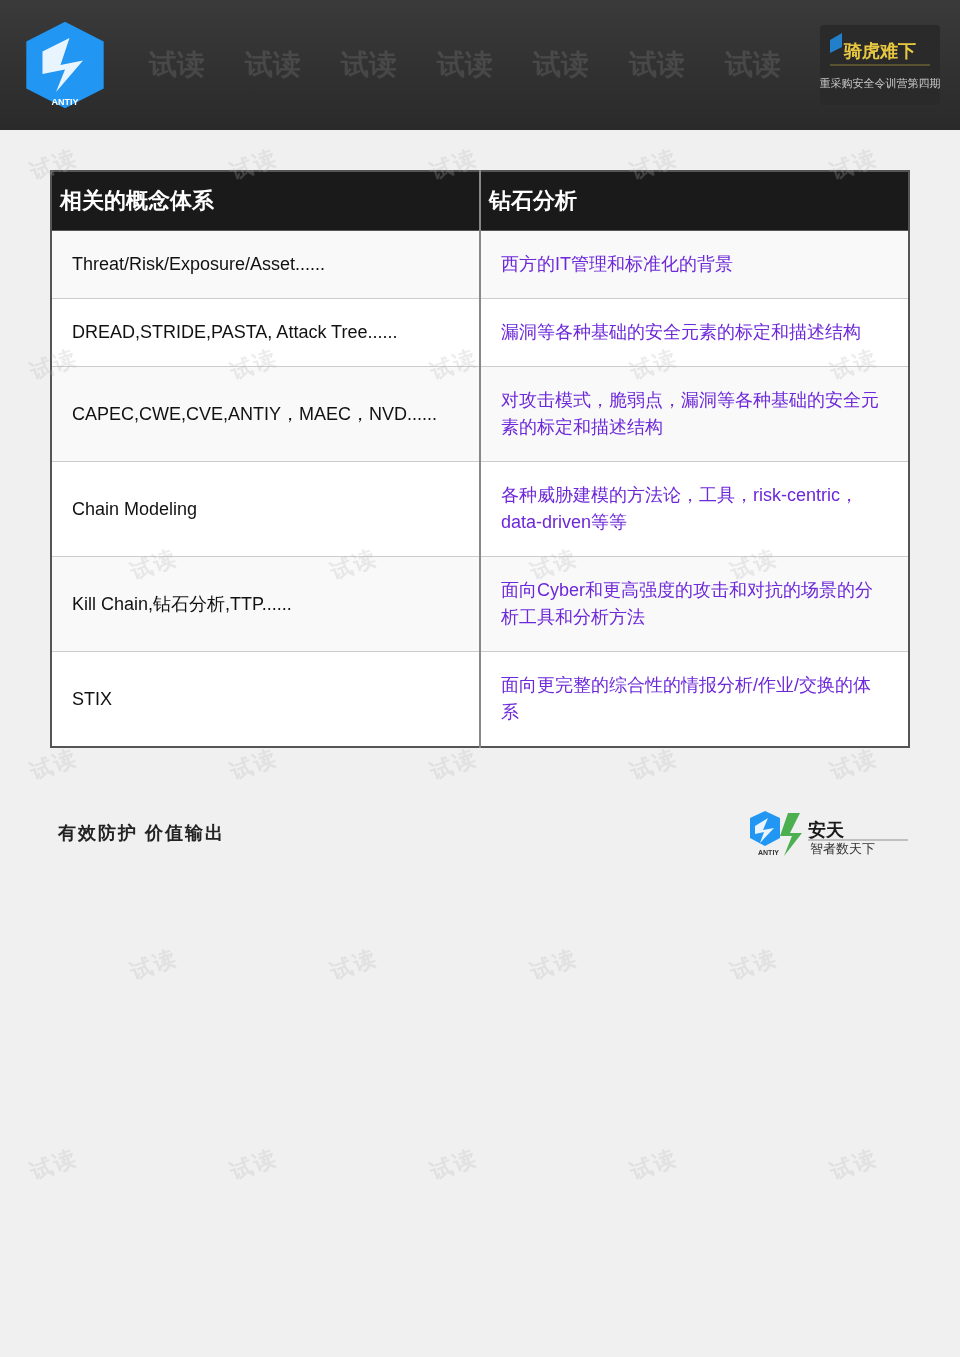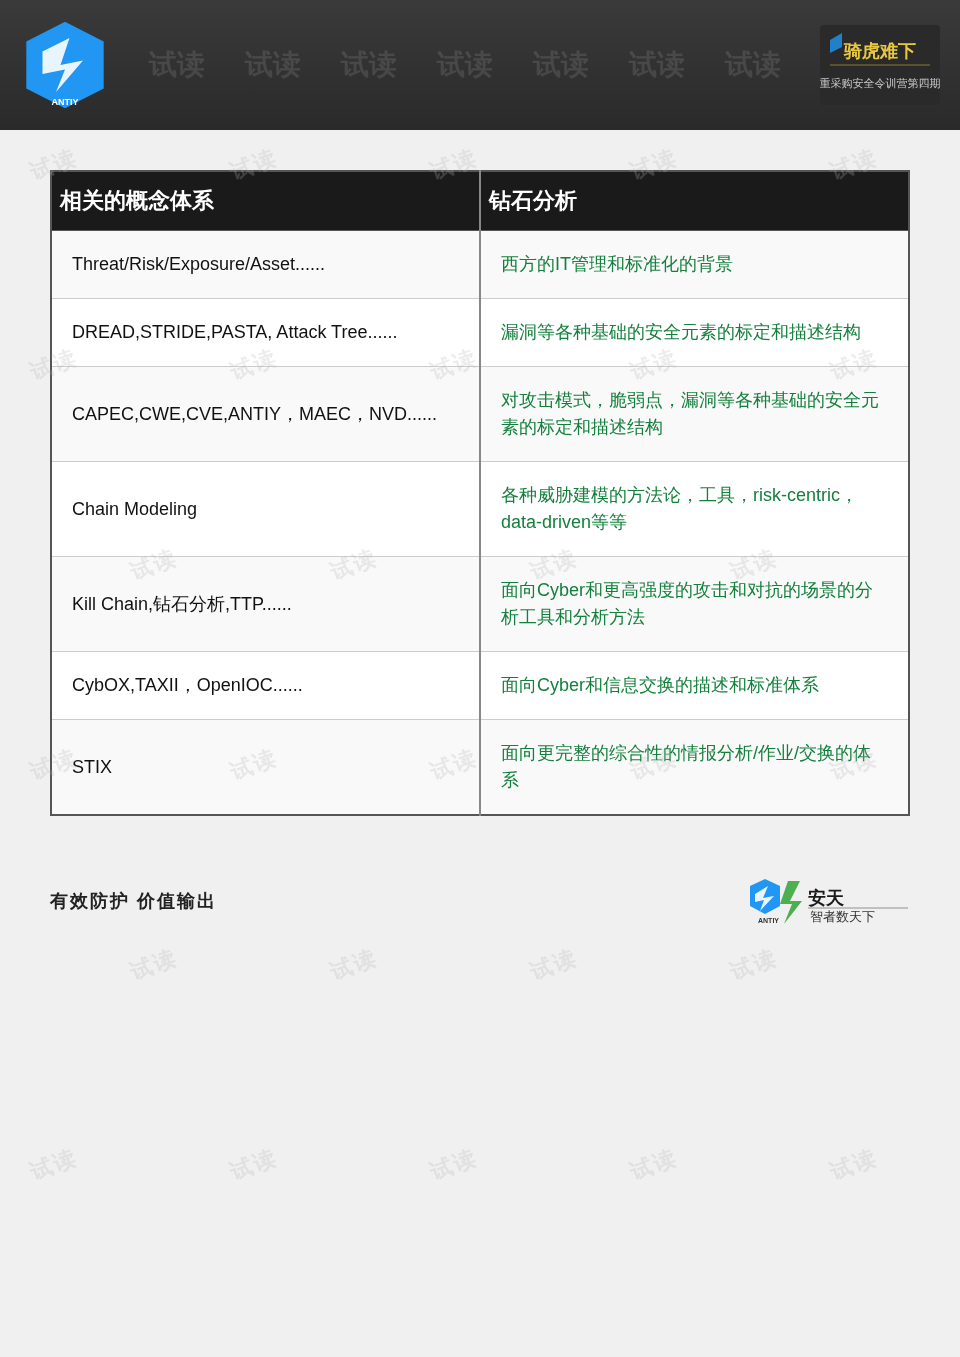--- a/index.html
+++ b/index.html
@@ -108,35 +108,36 @@
       vertical-align: middle;
       border: 1px solid #ccc;
       line-height: 1.5;
     }
     .concept-table td.col-left {
       border-right: 2px solid #888;
       font-weight: 500;
       color: #111;
     }
     .concept-table td.col-right {
-      color: #15803d;
+      color: #6d28d9;
     }
     .concept-table tr:nth-child(odd) td {
       background: #f9f9f9;
     }
     .concept-table tr:nth-child(even) td {
       background: #ffffff;
     }
 
     
     .footer {
       padding: 30px 50px 20px 50px;
       display: flex;
       align-items: center;
       justify-content: space-between;
+      margin-left: 8px;
     }
     .footer-slogan {
       font-size: 18px;
       color: #222;
       font-weight: bold;
       letter-spacing: 2px;
     }
     .footer-logo {
       width: 160px;
       height: 50px;
@@ -238,24 +239,20 @@
         </tr>
         <tr>
           <td class="col-left">Chain Modeling</td>
           <td class="col-right">各种威胁建模的方法论，工具，risk-centric，data-driven等等</td>
         </tr>
         <tr>
           <td class="col-left">Kill Chain,钻石分析,TTP......</td>
           <td class="col-right">面向Cyber和更高强度的攻击和对抗的场景的分析工具和分析方法</td>
         </tr>
         <tr>
-          <td class="col-left">CybOX,TAXII，OpenIOC......</td>
-          <td class="col-right">面向Cyber和信息交换的描述和标准体系</td>
-        </tr>
-        <tr>
           <td class="col-left">STIX</td>
           <td class="col-right">面向更完整的综合性的情报分析/作业/交换的体系</td>
         </tr>
       </tbody>
   </table>
 </div>
 
 <div class="footer">
   <span class="footer-slogan">有效防护 价值输出</span>
   <div class="footer-logo">

